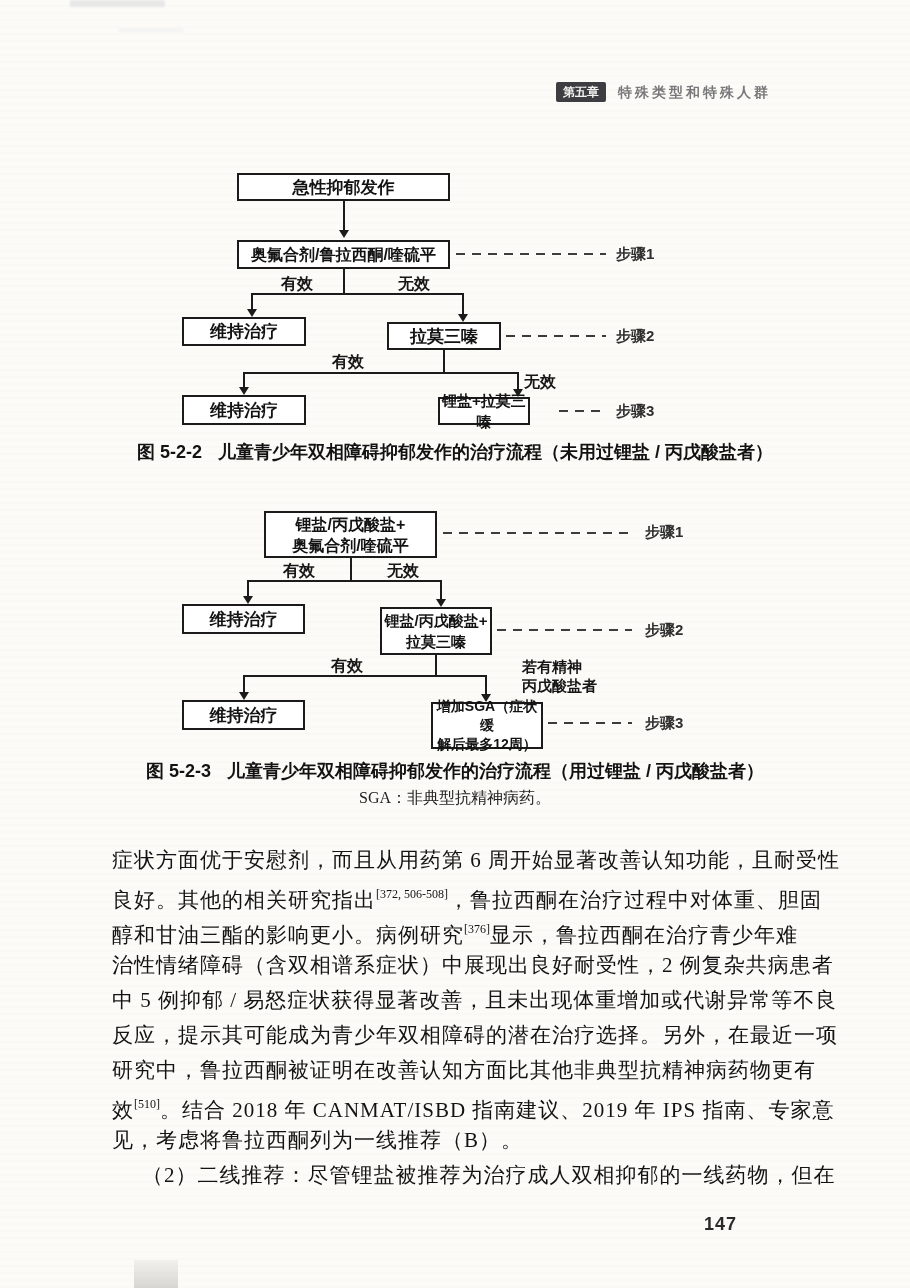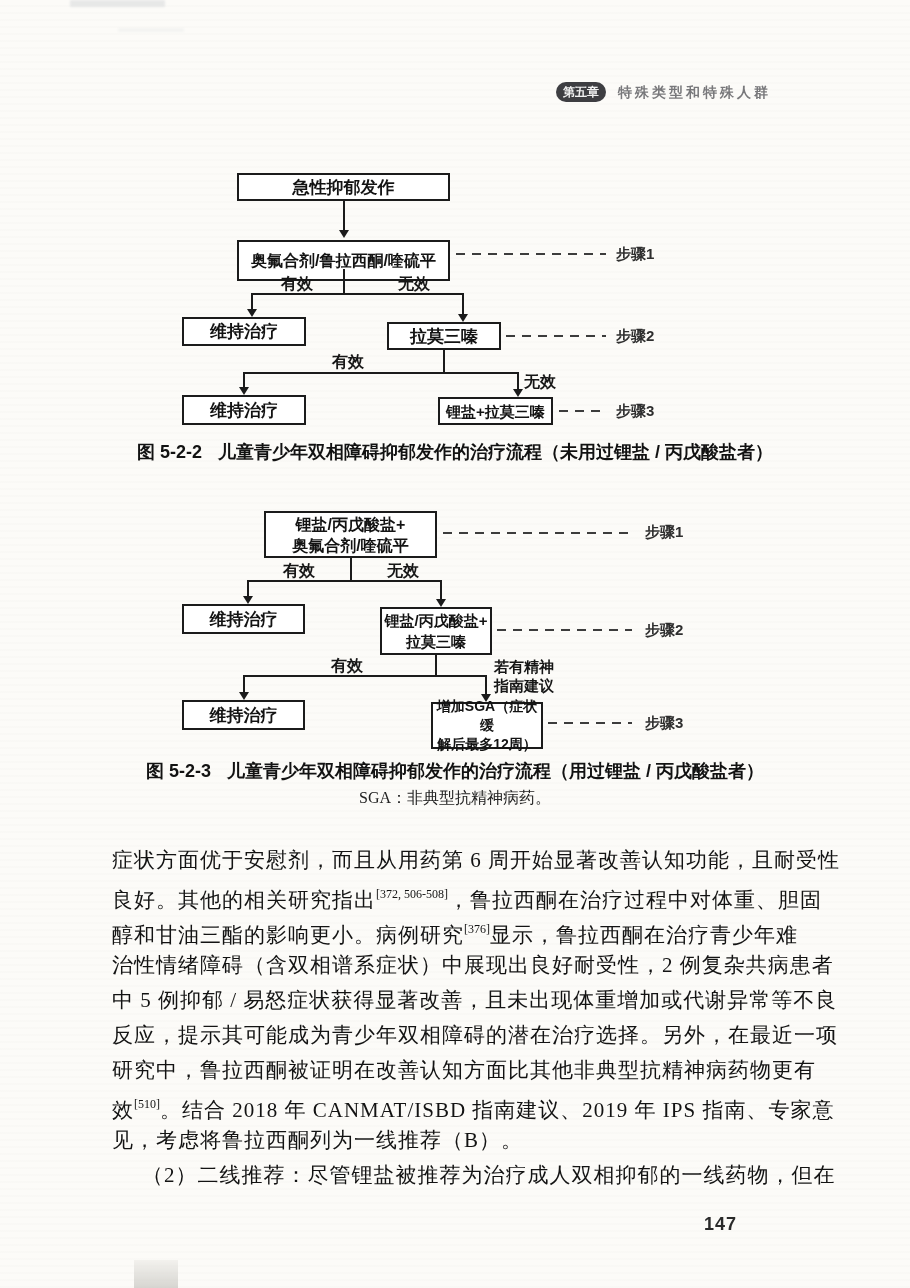--- a/index.html
+++ b/index.html
@@ -12,40 +12,40 @@
   
   .smudge{position:absolute;pointer-events:none;}
   .smudge-top{left:70px;top:0;width:95px;height:7px;background:#c7cbce;opacity:.38;filter:blur(1px);}
   .smudge-top2{left:118px;top:28px;width:66px;height:4px;background:#cfd4d6;opacity:.18;filter:blur(1px);}
   .smudge-bottom{left:134px;top:1260px;width:44px;height:28px;
                  background:linear-gradient(180deg,#eceae6,#b9b8b2);opacity:.55;filter:blur(.5px);}
 
   
   .chapter-badge{position:absolute;left:556px;top:82px;width:50px;height:20px;background:#3e3e42;
                  color:#f2f2f2;font-family:"Liberation Sans","DejaVu Sans",sans-serif;font-size:12px;
-                 font-weight:bold;display:flex;align-items:center;justify-content:center;border-radius:10px;}
+                 font-weight:bold;display:flex;align-items:center;justify-content:center;border-radius:2px;}
   .header-title{position:absolute;left:618px;top:84px;font-family:"Liberation Sans","DejaVu Sans",sans-serif;
                 font-size:14px;color:#58585c;letter-spacing:3px;font-weight:bold;opacity:.8;}
 
   
   .fbox{position:absolute;border:2px solid #1b1b1b;background:#fff;box-sizing:border-box;
         display:flex;flex-direction:column;align-items:center;justify-content:center;
         font-family:"Liberation Sans","DejaVu Sans",sans-serif;font-weight:bold;color:#131313;
         text-align:center;font-size:16px;line-height:21px;}
   .fs17{font-size:17px;} .fs15{font-size:15px;} .fs14{font-size:14px;}
   .vl{position:absolute;width:2px;background:#1b1b1b;}
   .hl{position:absolute;height:2px;background:#1b1b1b;}
   .ah{position:absolute;width:0;height:0;border-left:5px solid transparent;
       border-right:5px solid transparent;border-top:8px solid #1b1b1b;}
   .dash{position:absolute;height:2px;
         background:repeating-linear-gradient(90deg,#3c3c3c 0 9px,transparent 9px 16px);}
   .elabel{position:absolute;font-family:"Liberation Sans","DejaVu Sans",sans-serif;
           font-size:16px;font-weight:bold;color:#161616;text-align:center;width:60px;}
   .plabel{position:absolute;font-family:"Liberation Sans","DejaVu Sans",sans-serif;
-          font-size:15px;font-weight:bold;color:#161616;line-height:19px;}
+          font-size:15px;font-weight:bold;color:#161616;line-height:19px;margin-left:28px;}
   .step{position:absolute;font-family:"Liberation Sans","DejaVu Sans",sans-serif;
         font-size:15px;font-weight:600;color:#2e2e2e;}
 
   
   .fig-caption{position:absolute;left:113px;width:684px;text-align:center;
                font-family:"Liberation Sans","DejaVu Sans",sans-serif;font-weight:bold;
                font-size:18px;color:#121212;}
   .cap-gap{display:inline-block;width:16px;}
   .fig-note{position:absolute;left:113px;width:684px;text-align:center;font-size:16px;color:#222;}
 
@@ -68,21 +68,21 @@
   <div class="smudge smudge-bottom"></div>
 
   <div class="chapter-badge">第五章</div>
   <div class="header-title">特殊类型和特殊人群</div>
 
   <div class="fbox fs17" style="left:237px;top:173px;width:213px;height:28px;">急性抑郁发作</div>
 
   <div class="vl" style="left:343px;top:201px;height:29px;"></div>
   <div class="ah" style="left:339px;top:230px;"></div>
 
-  <div class="fbox" style="left:237px;top:240px;width:213px;height:41px;">奥氟合剂/鲁拉西酮/喹硫平</div>
+  <div class="fbox" style="left:237px;top:240px;width:213px;height:29px;">奥氟合剂/鲁拉西酮/喹硫平</div>
   <div class="dash" style="left:456px;top:253px;width:150px;"></div>
   <div class="step" style="left:616px;top:245px;">步骤1</div>
 
   <div class="vl" style="left:343px;top:269px;height:25px;"></div>
   <div class="hl" style="left:251px;top:293px;width:213px;"></div>
   <div class="vl" style="left:251px;top:293px;height:17px;"></div>
   <div class="ah" style="left:247px;top:309px;"></div>
   <div class="vl" style="left:462px;top:293px;height:22px;"></div>
   <div class="ah" style="left:458px;top:314px;"></div>
   <div class="elabel" style="left:267px;top:274px;">有效</div>
@@ -96,21 +96,21 @@
   <div class="vl" style="left:443px;top:350px;height:23px;"></div>
   <div class="hl" style="left:243px;top:372px;width:276px;"></div>
   <div class="vl" style="left:243px;top:372px;height:16px;"></div>
   <div class="ah" style="left:239px;top:387px;"></div>
   <div class="vl" style="left:517px;top:372px;height:18px;"></div>
   <div class="ah" style="left:513px;top:389px;"></div>
   <div class="elabel" style="left:318px;top:352px;">有效</div>
   <div class="elabel" style="left:524px;top:372px;text-align:left;">无效</div>
 
   <div class="fbox fs17" style="left:182px;top:395px;width:124px;height:30px;">维持治疗</div>
-  <div class="fbox fs15" style="left:438px;top:397px;width:115px;height:28px;">锂盐+拉莫三嗪</div>
+  <div class="fbox fs15" style="left:438px;top:397px;width:92px;height:28px;">锂盐+拉莫三嗪</div>
   <div class="dash" style="left:559px;top:410px;width:47px;"></div>
   <div class="step" style="left:616px;top:402px;">步骤3</div>
 
   <div class="fig-caption" style="top:440px;">
     <span>图 5-2-2</span><span class="cap-gap"></span><span>儿童青少年双相障碍抑郁发作的治疗流程（未用过锂盐 / 丙戊酸盐者）</span>
   </div>
 
   <div class="fbox" style="left:264px;top:511px;width:173px;height:47px;">
     <span>锂盐/丙戊酸盐+</span>
     <span>奥氟合剂/喹硫平</span>
@@ -137,21 +137,21 @@
 
   <div class="vl" style="left:435px;top:655px;height:21px;"></div>
   <div class="hl" style="left:243px;top:675px;width:244px;"></div>
   <div class="vl" style="left:243px;top:675px;height:18px;"></div>
   <div class="ah" style="left:239px;top:692px;"></div>
   <div class="vl" style="left:485px;top:675px;height:20px;"></div>
   <div class="ah" style="left:481px;top:694px;"></div>
   <div class="elabel" style="left:317px;top:656px;">有效</div>
   <div class="plabel" style="left:494px;top:657px;">
     <div>若有精神</div>
-    <div>指南建议</div>
+    <div>丙戊酸盐者</div>
   </div>
 
   <div class="fbox fs17" style="left:182px;top:700px;width:123px;height:30px;">维持治疗</div>
   <div class="fbox fs14" style="left:431px;top:702px;width:112px;height:47px;line-height:19px;">
     <span>增加SGA（症状缓</span>
     <span>解后最多12周）</span>
   </div>
   <div class="dash" style="left:548px;top:722px;width:84px;"></div>
   <div class="step" style="left:645px;top:714px;">步骤3</div>
 

